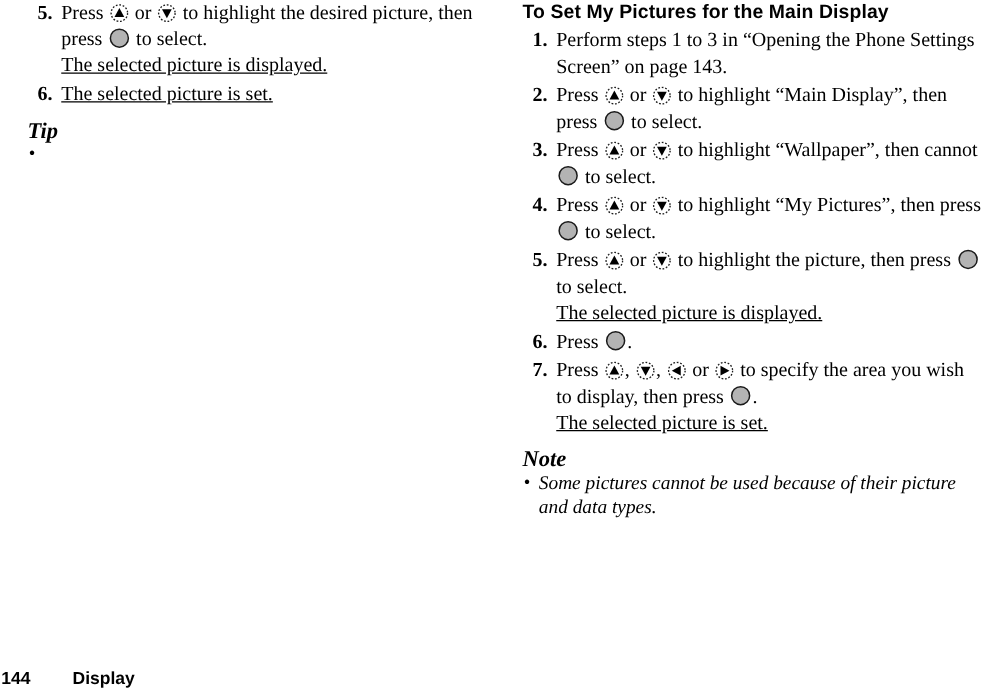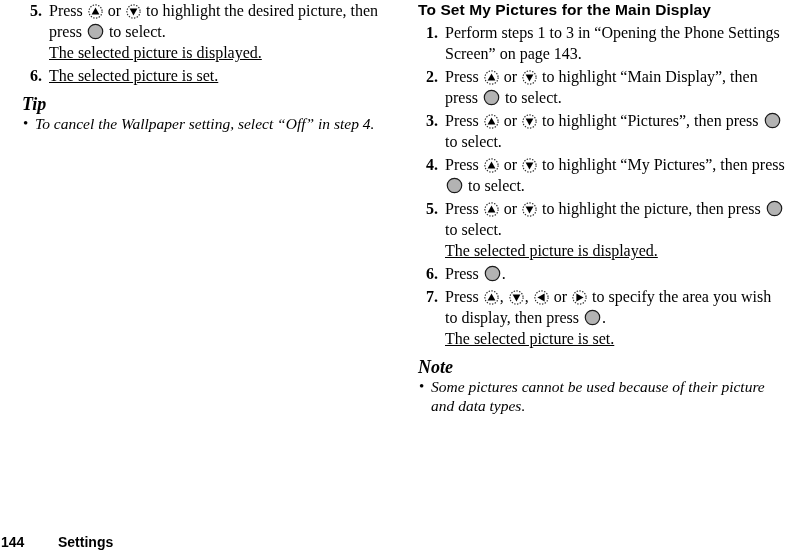--- a/index.html
+++ b/index.html
@@ -167,21 +167,21 @@
       <li class="step">
         <span class="step-num">6.</span>
         <div class="sub-line">The selected picture is set.</div>
       </li>
 
     </ol>
 
     <div class="note-heading">Tip</div>
     <ul class="bullets">
       <li class="bullet">
-        <span class="dot">•</span><span>To cancel the Wallpaper setting, select “Off” in step 4.</span>
+        <span class="dot">•</span>
       </li>
     </ul>
 
   </div>
 
   <div class="col col-right">
 
     <div class="section-heading">To Set My Pictures for the Main Display</div>
 
     <ol class="steps">
@@ -208,21 +208,21 @@
 
       <li class="step">
         <span class="step-num">3.</span>
         <div class="step-body">
           <span>Press </span><span class="key"><svg width="15" height="15" viewBox="0 0 15 15">
                 <circle cx="7.5" cy="7.5" r="6.6" fill="none" stroke="#1a1a1a" stroke-width="1.1" stroke-dasharray="1.4 1.4"></circle>
                 <path d="M7.5 3.4 L11.4 10.6 L3.6 10.6 Z" fill="#000000"></path>
               </svg></span><span> or </span><span class="key"><svg width="15" height="15" viewBox="0 0 15 15">
                 <circle cx="7.5" cy="7.5" r="6.6" fill="none" stroke="#1a1a1a" stroke-width="1.1" stroke-dasharray="1.4 1.4"></circle>
                 <path d="M7.5 11.6 L3.6 4.4 L11.4 4.4 Z" fill="#000000"></path>
-              </svg></span><span> to highlight “Pictures”, then press </span><span class="key"><svg width="17" height="17" viewBox="0 0 17 17">
+              </svg></span><span> to highlight “Wallpaper”, then cannot </span><span class="key"><svg width="17" height="17" viewBox="0 0 17 17">
                 <circle cx="8.5" cy="8.5" r="7.2" fill="#b3b3b3" stroke="#1a1a1a" stroke-width="1.2"></circle>
               </svg></span><span> to select.</span>
         </div>
       </li>
 
       <li class="step">
         <span class="step-num">4.</span>
         <div class="step-body">
           <span>Press </span><span class="key"><svg width="15" height="15" viewBox="0 0 15 15">
                 <circle cx="7.5" cy="7.5" r="6.6" fill="none" stroke="#1a1a1a" stroke-width="1.1" stroke-dasharray="1.4 1.4"></circle>
@@ -289,16 +289,16 @@
     <ul class="bullets">
       <li class="bullet">
         <span class="dot">•</span><span>Some pictures cannot be used because of their picture and data types.</span>
       </li>
     </ul>
 
   </div>
 
   <div class="footer">
     <span class="footer-page">144</span>
-    <span class="footer-title">Settings</span>
+    <span class="footer-title">Display</span>
   </div>
 
 </div>
 
 </body></html>

